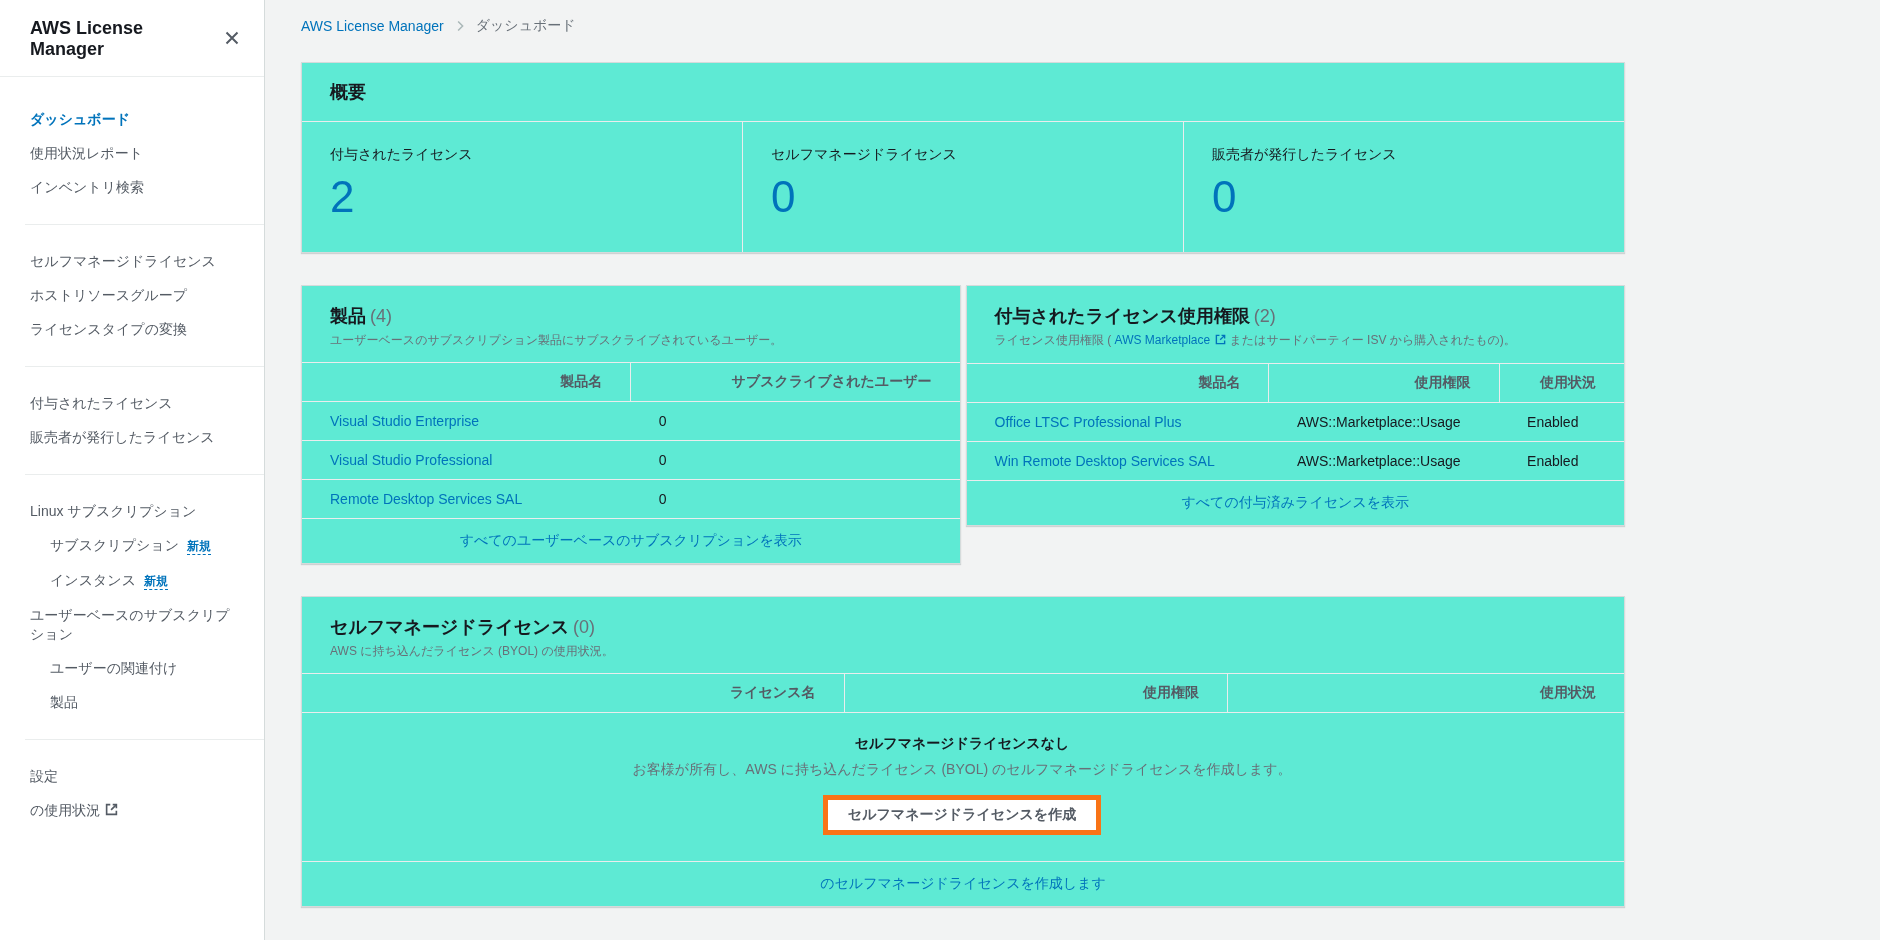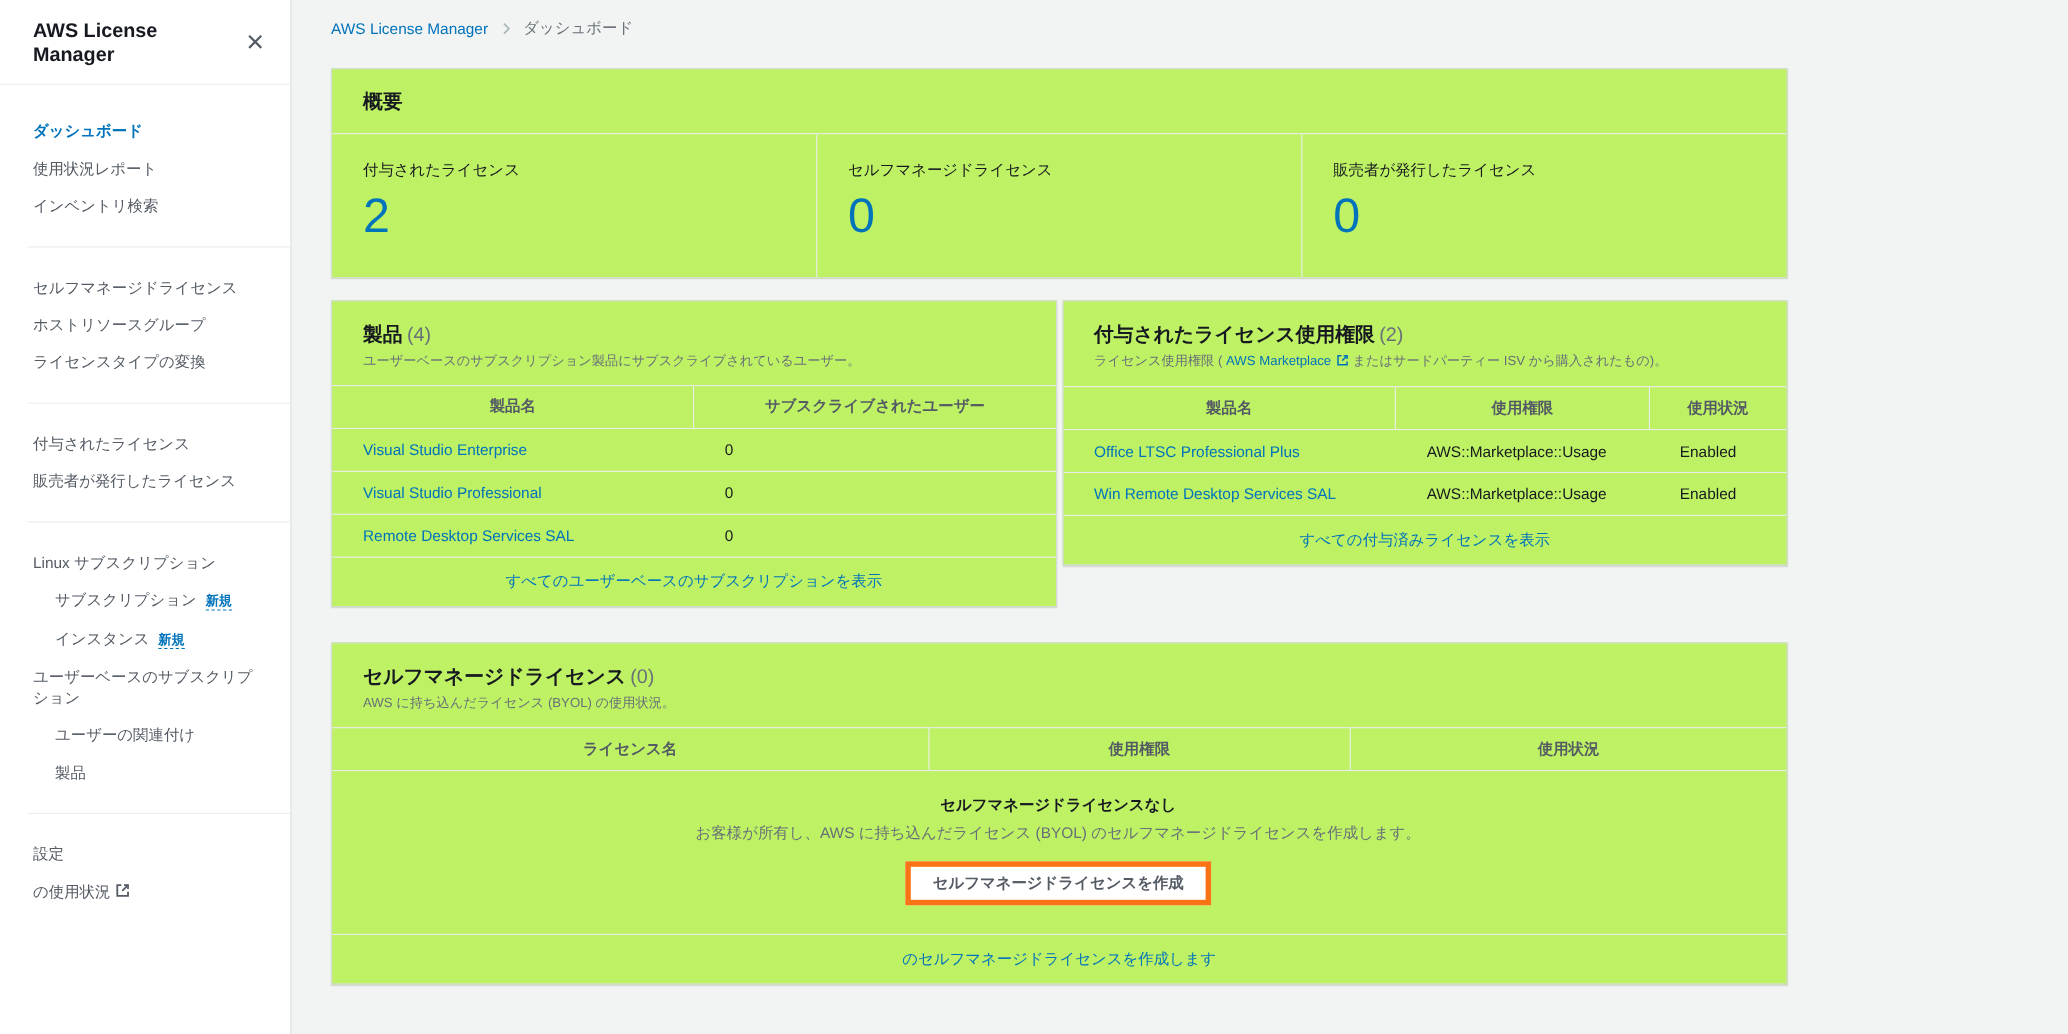--- a/index.html
+++ b/index.html
@@ -37,46 +37,46 @@
   .ext-icon { display:inline-block; vertical-align:-1px; margin-left:5px; color:#545b64; }
 
   
   .main { flex:1; padding:0 35px 0 36px; overflow:hidden; }
   .breadcrumb { display:flex; align-items:center; gap:10px; padding:17px 0 0 0; }
   .breadcrumb a { color:#0073bb; text-decoration:none; cursor:pointer; }
   .crumb-sep { color:#aab7b8; display:flex; align-items:center; }
   .breadcrumb .current { color:#687078; }
 
   .card {
-    background:#bef264; border:1px solid #d5dbdb;
+    background:#5eead4; border:1px solid #d5dbdb;
     box-shadow:0 1px 1px 0 rgba(0,28,36,0.15);
   }
   .card-header { padding:17px 28px; border-bottom:1px solid #eaeded; }
   .card-header h2 { font-size:18px; font-weight:bold; display:inline; }
   .card-title-block { padding:18px 28px 14px 28px; }
   .card-title-block h2 { font-size:18px; font-weight:bold; display:inline; }
   .count { color:#687078; font-weight:normal; font-size:18px; }
   .card-desc { color:#687078; font-size:12px; margin-top:4px; line-height:16px; }
   .card-desc a { color:#0073bb; text-decoration:none; cursor:pointer; }
 
   
   .overview { margin-top:27px; }
   .stats { display:flex; }
   .stat { flex:1; padding:24px 28px 30px 28px; }
   .stat + .stat { border-left:1px solid #eaeded; }
   .stat-label { color:#16191f; }
   .stat-value { color:#0073bb; font-size:44px; line-height:50px; margin-top:8px; cursor:pointer; }
 
   
-  .cards-row { display:flex; gap:5px; margin-top:20px; align-items:flex-start; }
+  .cards-row { display:flex; gap:5px; margin-top:32px; align-items:flex-start; }
   .cards-row .card { flex:1; }
 
   table.tbl { width:100%; border-collapse:collapse; }
   table.tbl th {
-    text-align:center; font-weight:bold; color:#545b64;
+    text-align:right; font-weight:bold; color:#545b64;
     padding:10px 28px; border-top:1px solid #eaeded; border-bottom:1px solid #eaeded;
   }
   table.tbl th + th { border-left:1px solid #eaeded; }
   table.tbl td { padding:11px 28px; }
   table.tbl tbody tr + tr td { border-top:1px solid #eaeded; }
   .lnk { color:#0073bb; text-decoration:none; cursor:pointer; }
   .card-footer {
     border-top:1px solid #eaeded; text-align:center; padding:13px 10px;
   }
   .card-footer a { color:#0073bb; text-decoration:none; cursor:pointer; }

